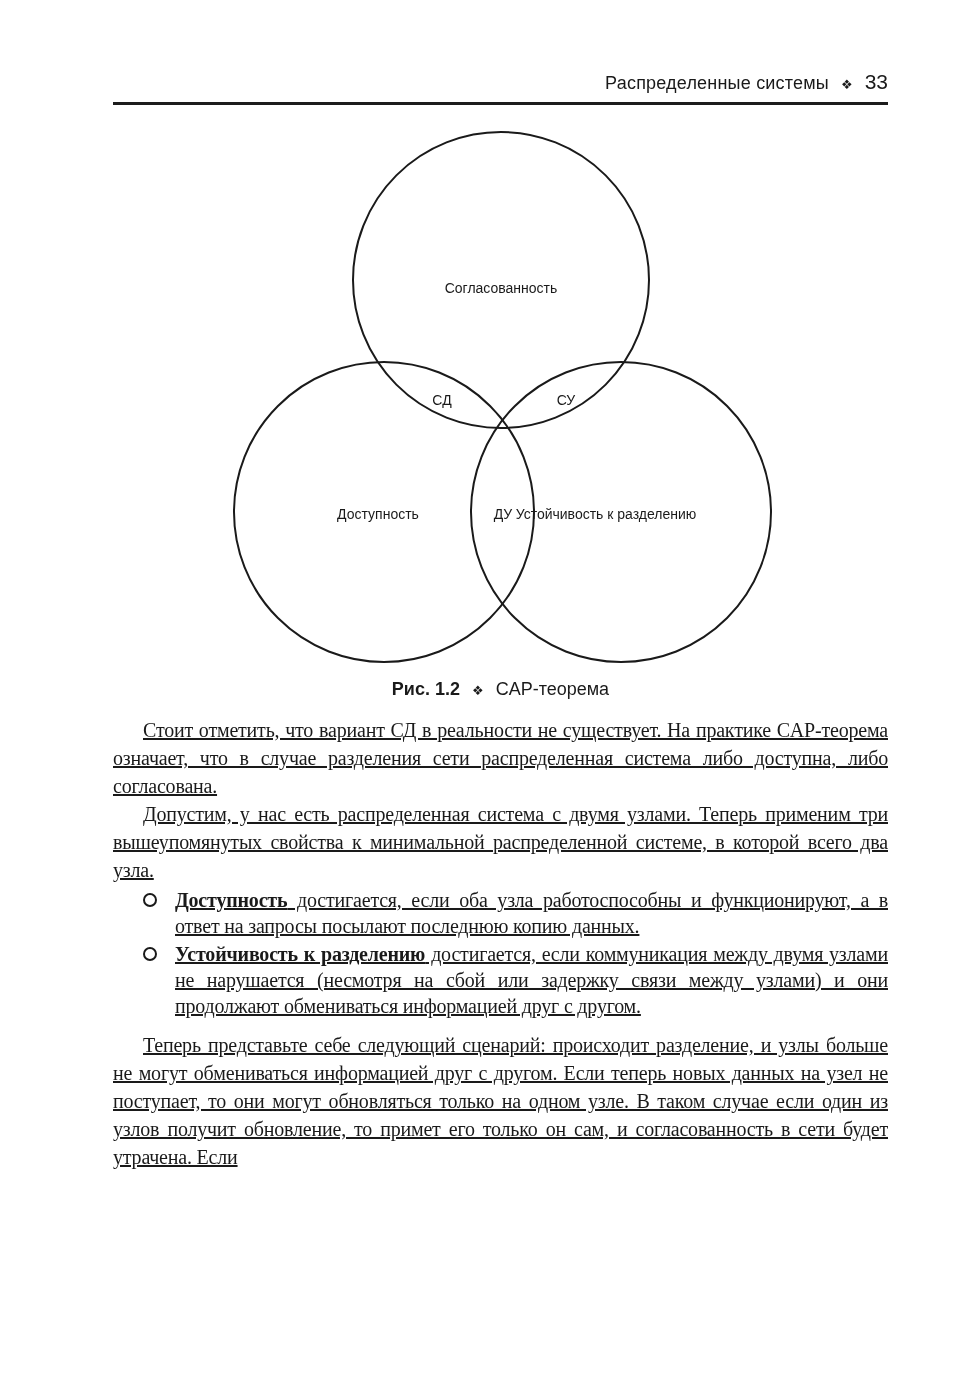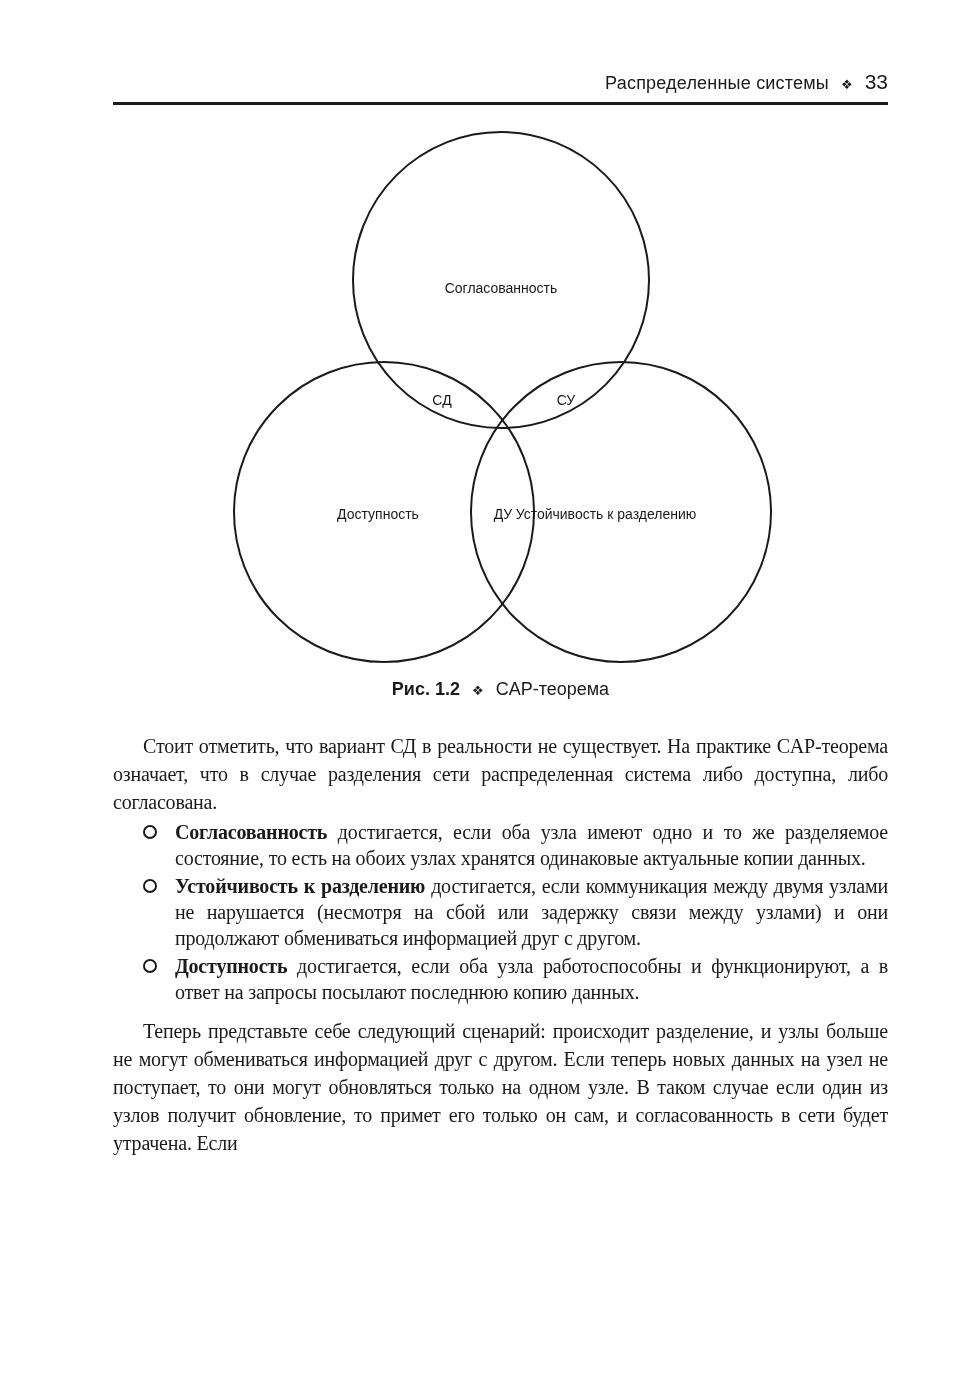--- a/index.html
+++ b/index.html
@@ -40,25 +40,26 @@
     margin-top: 2px;
     text-align: center;
     font-family: "Liberation Sans", "DejaVu Sans", sans-serif;
     font-size: 18px;
   }
   .caption .cap-label { font-weight: bold; }
   .caption .diamond { margin: 0 7px; }
 
   
   .body-text {
-    margin-top: 32px;
+    margin-top: 16px;
     font-size: 20px;
     line-height: 28px;
     text-align: justify;
     letter-spacing: -0.2px;
+    text-decoration: underline;
   }
   .body-text p { margin: 0; text-indent: 30px; }
   .body-text p.after-list { margin-top: 12px; }
 
   ul.props {
     list-style: none;
     margin: 3px 0 3px 0;
     padding: 0;
     line-height: 26px;
   }
@@ -106,32 +107,29 @@
     <div class="caption">
       <span class="cap-label">Рис. 1.2</span>
       <span class="diamond">❖</span>
       <span class="cap-title">CAP-теорема</span>
     </div>
   </div>
 
   <div class="body-text">
 
     <p>Стоит отметить, что вариант СД в реальности не существует. На практике CAP-теорема означает, что в случае разделения сети распределенная система либо доступна, либо согласована.</p>
+    <p>Допустим, у нас есть распределенная система с двумя узлами. Теперь применим три вышеупомянутых свойства к минимальной распределенной системе, в которой всего два узла.</p>
 
     <ul class="props">
       <li>
         <span class="bullet-ring"></span>
-        <span class="term">Согласованность</span><span> достигается, если оба узла имеют одно и то же разделяемое состояние, то есть на обоих узлах хранятся одинаковые актуальные копии данных.</span>
+        <span class="term">Доступность</span><span> достигается, если оба узла работоспособны и функционируют, а в ответ на запросы посылают последнюю копию данных.</span>
       </li>
       <li>
         <span class="bullet-ring"></span>
         <span class="term">Устойчивость к разделению</span><span> достигается, если коммуникация между двумя узлами не нарушается (несмотря на сбой или задержку связи между узлами) и они продолжают обмениваться информацией друг с другом.</span>
-      </li>
-      <li>
-        <span class="bullet-ring"></span>
-        <span class="term">Доступность</span><span> достигается, если оба узла работоспособны и функционируют, а в ответ на запросы посылают последнюю копию данных.</span>
       </li>
     </ul>
 
     <p class="after-list">Теперь представьте себе следующий сценарий: происходит разделение, и узлы больше не могут обмениваться информацией друг с другом. Если теперь новых данных на узел не поступает, то они могут обновляться только на одном узле. В таком случае если один из узлов получит обновление, то примет его только он сам, и согласованность в сети будет утрачена. Если</p>
 
   </div>
 </div>
 
 </body></html>

